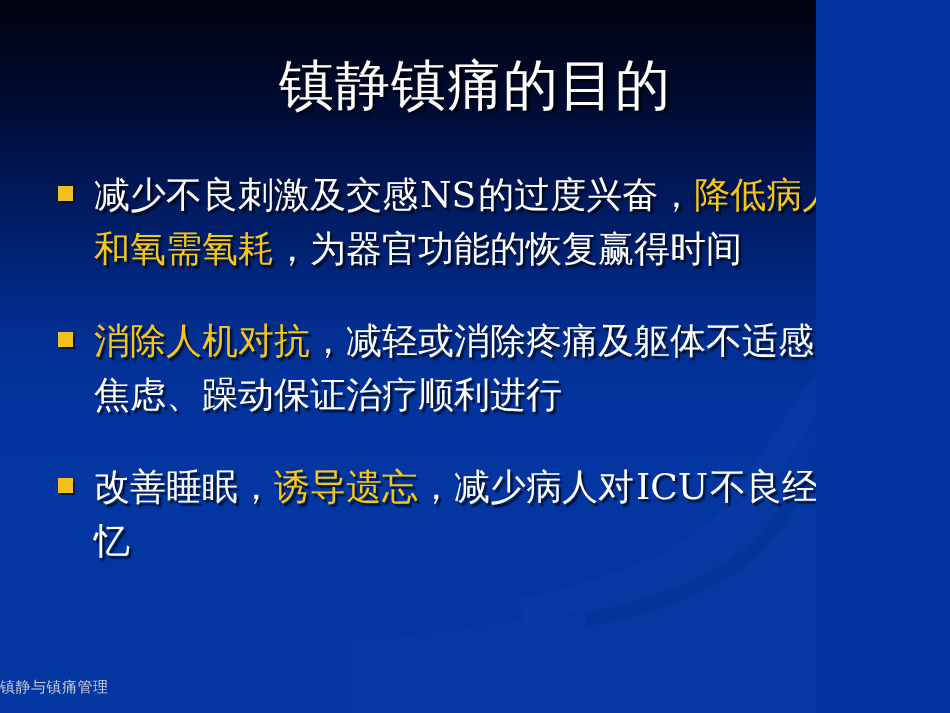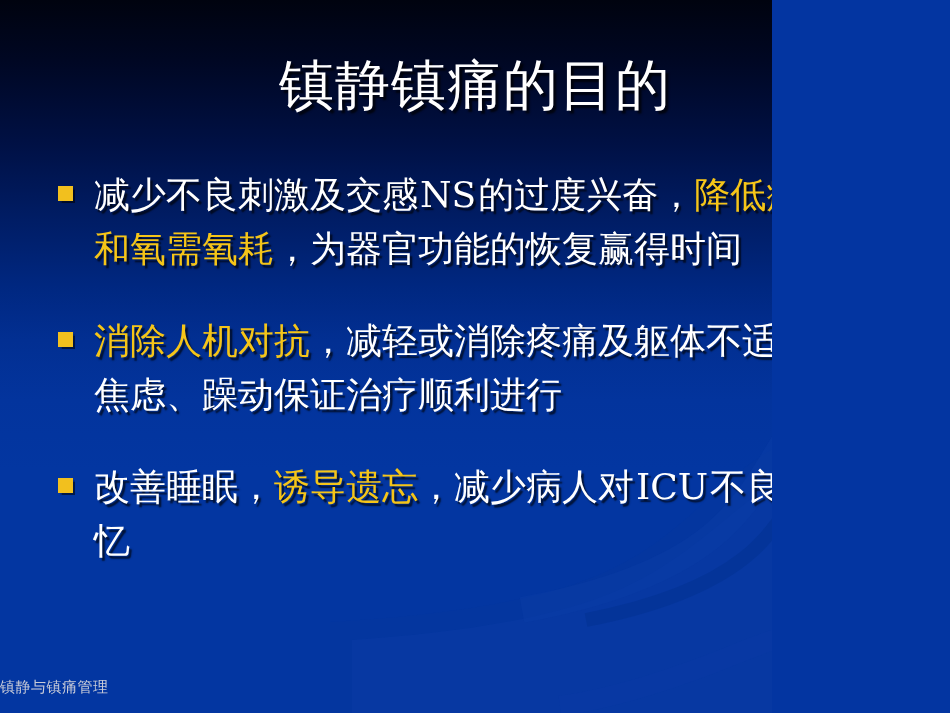--- a/index.html
+++ b/index.html
@@ -24,20 +24,21 @@
     background: linear-gradient(to bottom,
         #00030f 0px,
         #000723 60px,
         #001043 140px,
         #001c63 215px,
         #002780 285px,
         #022f92 340px,
         #03349d 400px,
         #0336a1 470px,
         #0336a1 713px);
+    padding-left: 44px;
   }
 
   
   #bg-swoosh {
     position: absolute;
     left: 0;
     top: 0;
     width: 950px;
     height: 713px;
     pointer-events: none;

